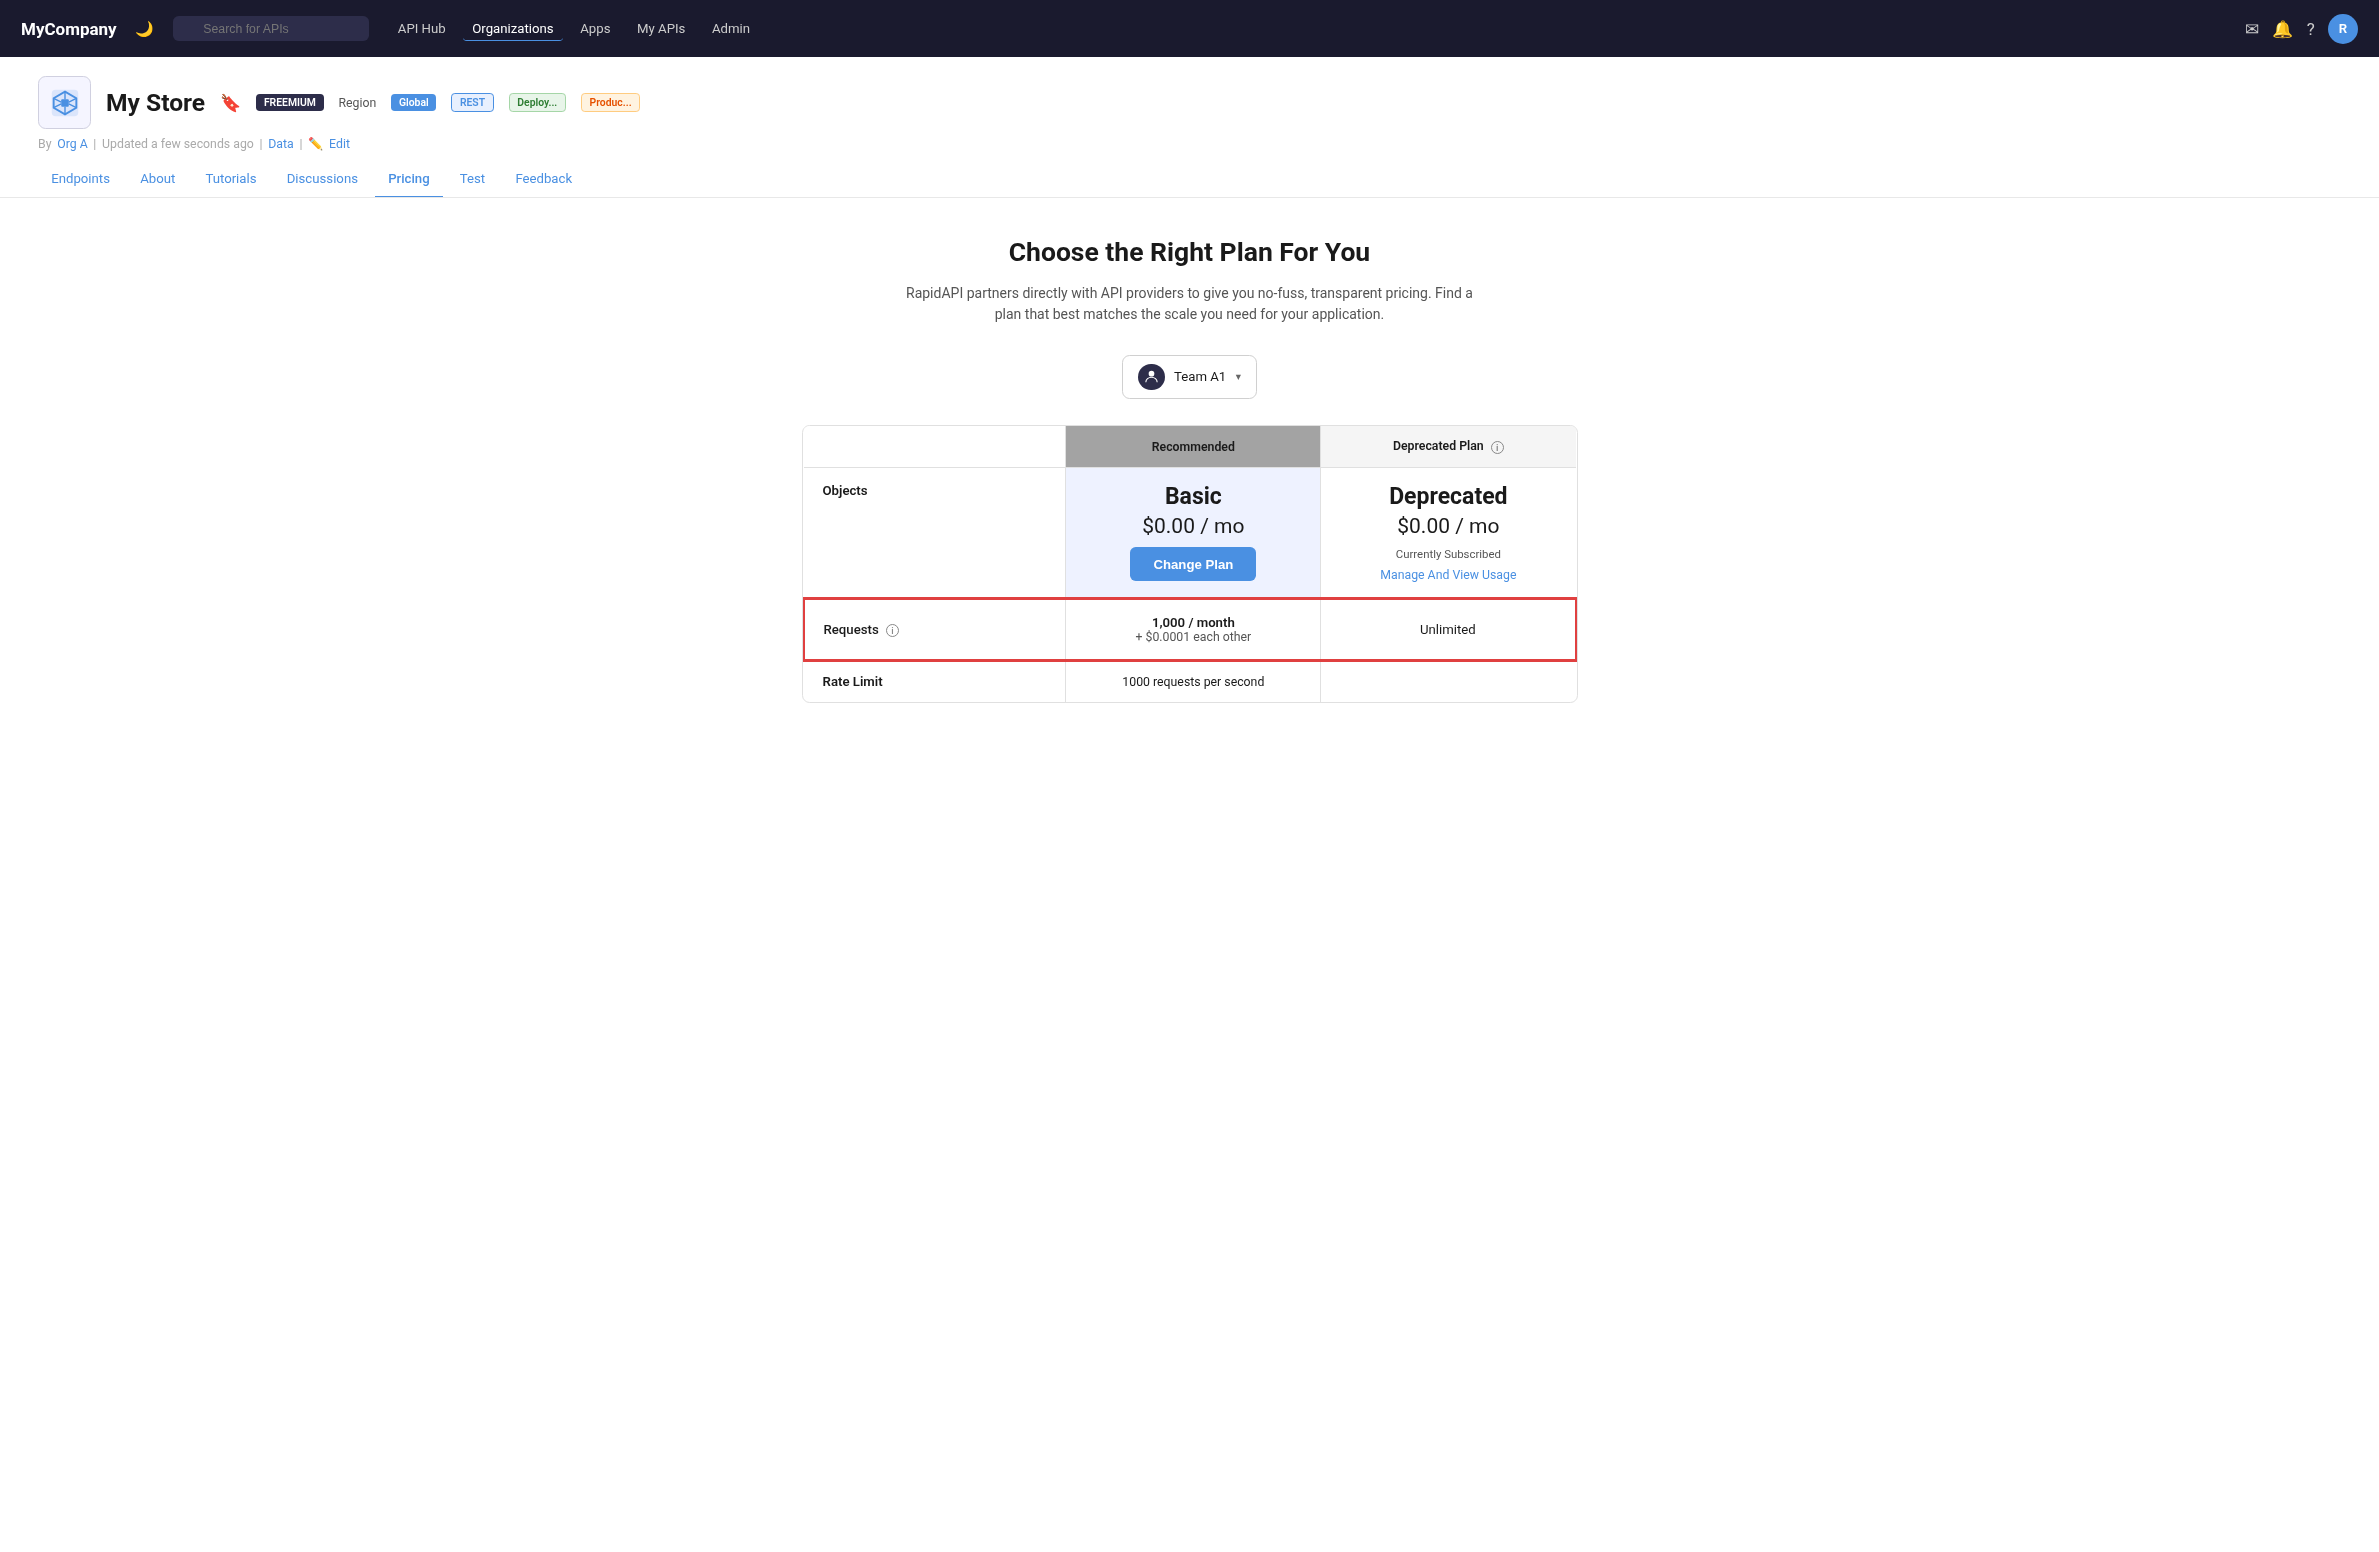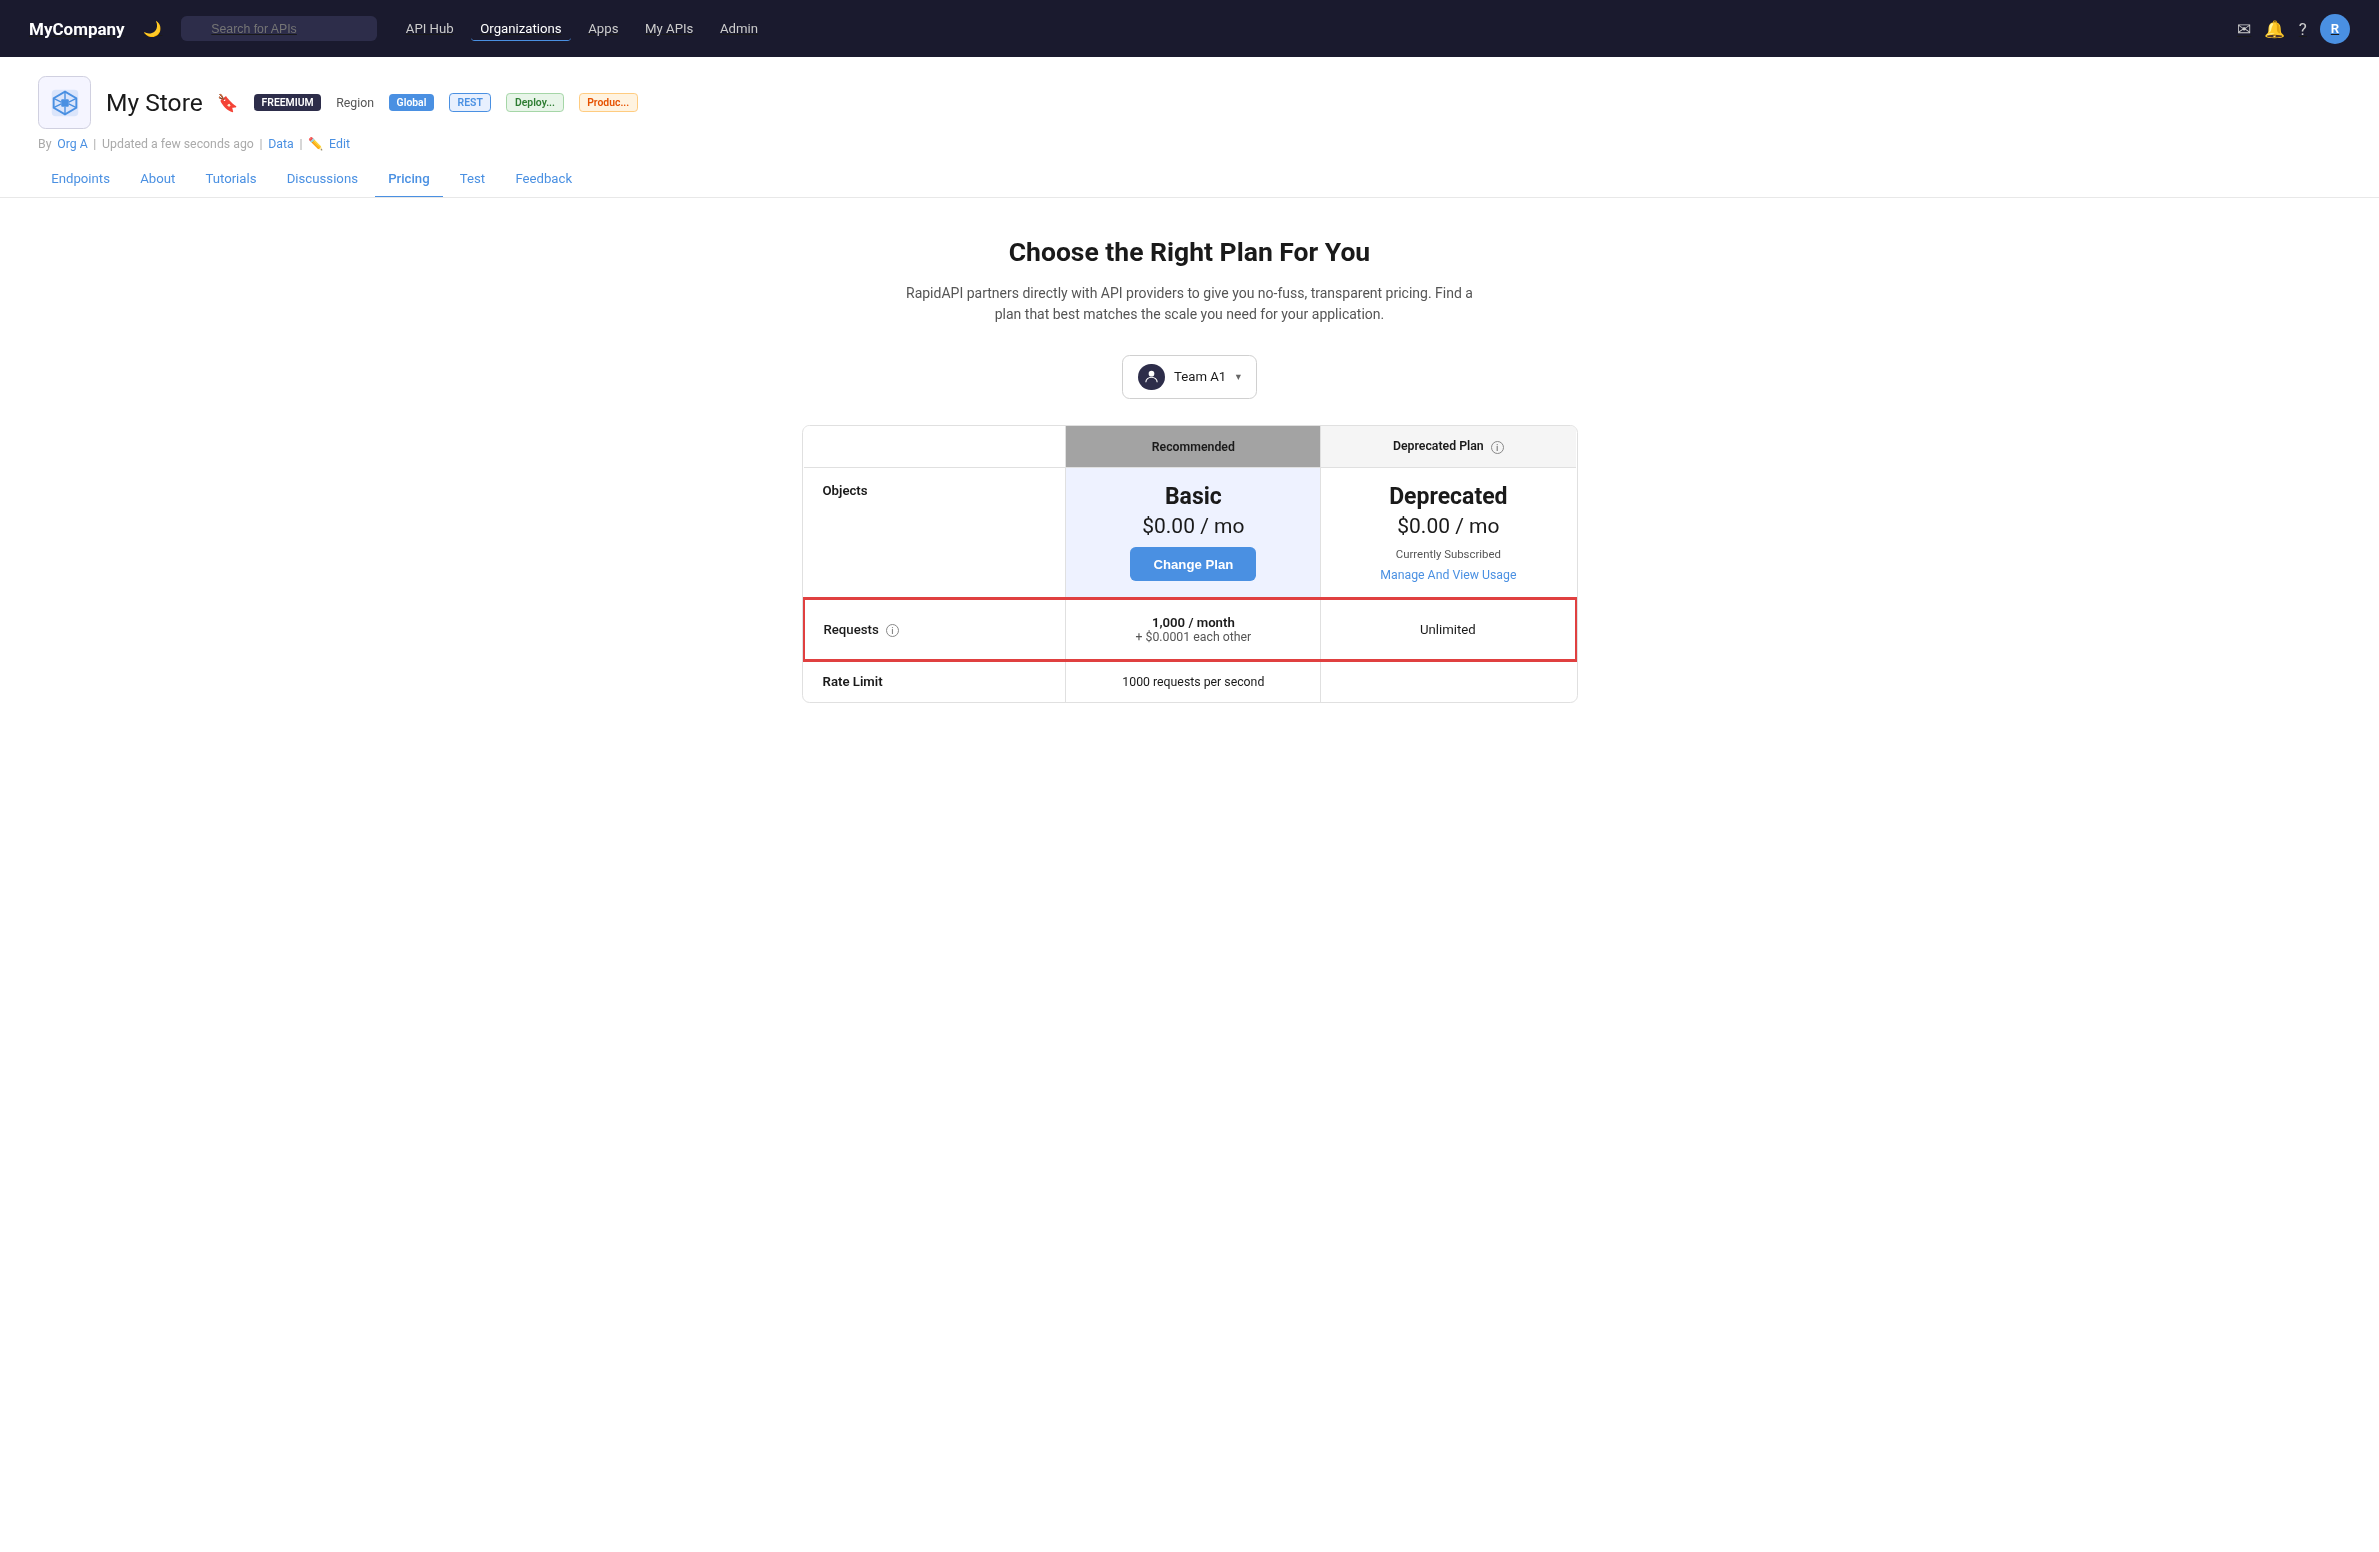--- a/index.html
+++ b/index.html
@@ -3,24 +3,23 @@
   <meta charset="utf-8">
   <style>
     * { box-sizing: border-box; margin: 0; padding: 0; }
     body { font-family: -apple-system, BlinkMacSystemFont, 'Segoe UI', Roboto, sans-serif; background: #fff; color: #1a1a1a; }
 
     
     .navbar {
       background: #1a1a2e;
       display: flex;
       align-items: center;
-      padding: 0 29px;
+      padding: 0 21px;
       height: 57px;
       gap: 19px;
-      text-decoration: underline;
     }
     .navbar-brand {
       color: #fff;
       font-weight: 700;
       font-size: 17px;
       white-space: nowrap;
     }
     .navbar-moon {
       color: #aaa;
       font-size: 15px;
@@ -110,21 +109,21 @@
       border: 1.9px solid #d0d0e0;
       border-radius: 7.6px;
       display: flex;
       align-items: center;
       justify-content: center;
       background: #f5f5ff;
     }
     .api-logo svg { width: 34px; height: 34px; }
     .api-title {
       font-size: 24.6px;
-      font-weight: 400;
+      font-weight: 700;
       color: #1a1a1a;
     }
     .bookmark-icon { color: #888; font-size: 17px; cursor: pointer; }
     .badge {
       display: inline-block;
       padding: 1.9px 7.6px;
       border-radius: 3.8px;
       font-size: 10.4px;
       font-weight: 600;
     }

